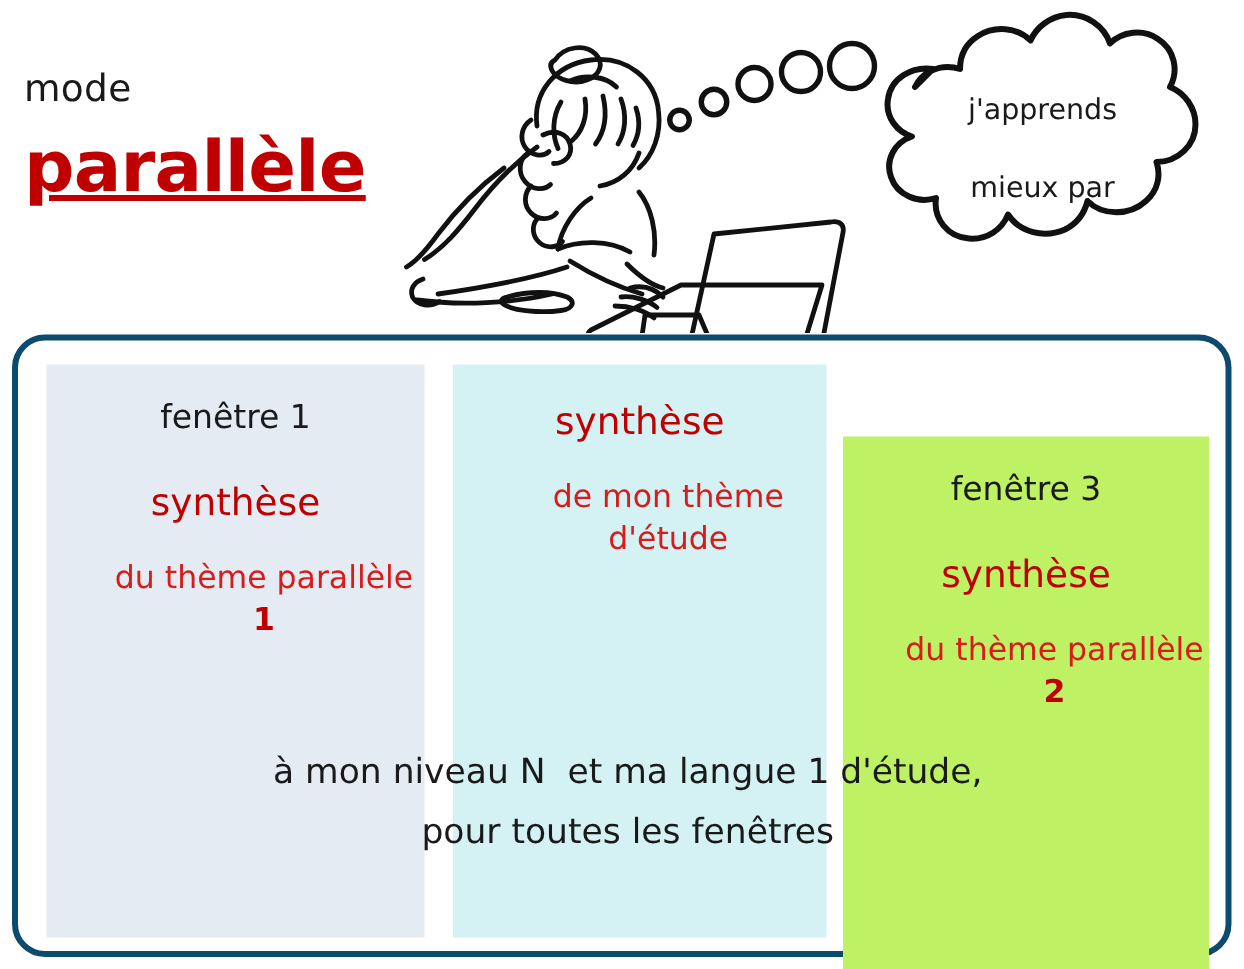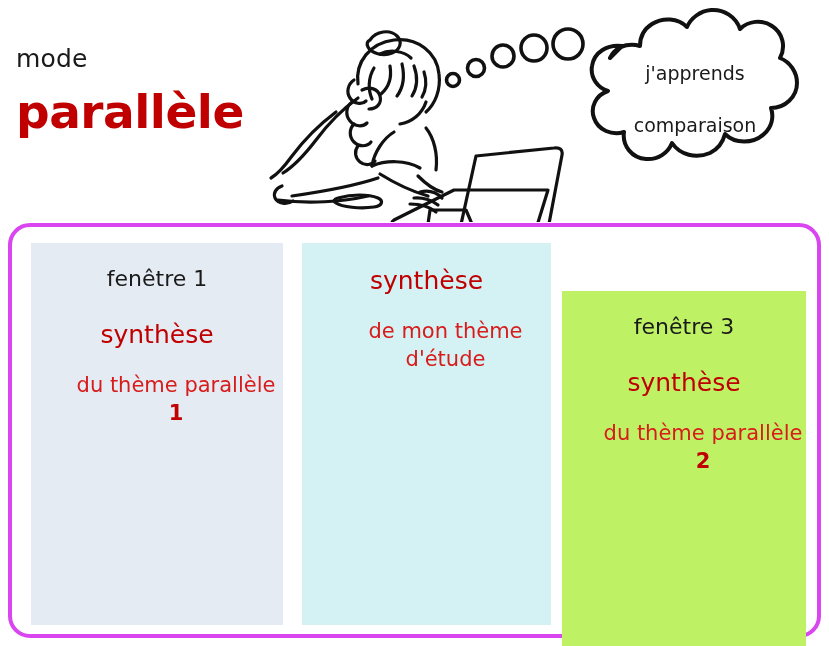--- a/index.html
+++ b/index.html
@@ -37,20 +37,21 @@
   #parallele-title {
     position: absolute;
     left: 16px;
     top: 88px;
     font-size: 47px;
     font-weight: bold;
     color: #C00000;
     line-height: 1;
     letter-spacing: -0.5px;
     white-space: nowrap;
+    text-decoration: underline;
   }
 
   
   #illustration {
     position: absolute;
     left: 262px;
     top: 6px;
     width: 310px;
     height: 216px;
   }
@@ -88,21 +89,21 @@
   #cloud-text div { white-space: nowrap; margin-top: 24px; }
 
   
   #panel {
     position: absolute;
     left: 8px;
     top: 223px;
     width: 813px;
     height: 415px;
     box-sizing: border-box;
-    border: 4px solid #d946ef;
+    border: 4px solid #0c4a6e;
     border-radius: 22px;
     background: #ffffff;
   }
 
   #columns {
     position: absolute;
     left: 0; top: 0;
     width: 813px;
     height: 415px;
   }
@@ -255,21 +256,21 @@
                c-11 1 -20 8 -24 17
                c-9 -9 -24 -10 -35 -3
                c-8 5 -12 13 -12 22
                c-9 -3 -19 -1 -26 6
                c-2 2 -3 4 -4 6z"></path>
     </svg>
   </div>
 
   <div id="cloud-text">
     <div>j'apprends</div>
-    <div>comparaison</div>
+    <div>mieux par</div>
   </div>
 </div>
 
 <div id="panel">
 
   <div id="columns">
 
     <div class="column col-1" style="background: rgb(228, 235, 243);">
       <div class="col-inner">
         <div class="win-label">fenêtre 1</div>
@@ -297,14 +298,18 @@
         <div class="synthese">synthèse</div>
         <div class="desc">
           <span>du thème parallèle</span><br>
           <span class="num">2</span>
         </div>
       </div>
     </div>
 
   </div>
 
+  <div id="bottom-note">
+    <div>à mon niveau N  et ma langue 1 d'étude,</div>
+    <div>pour toutes les fenêtres</div>
+  </div>
 
 </div>
 
 </body></html>

